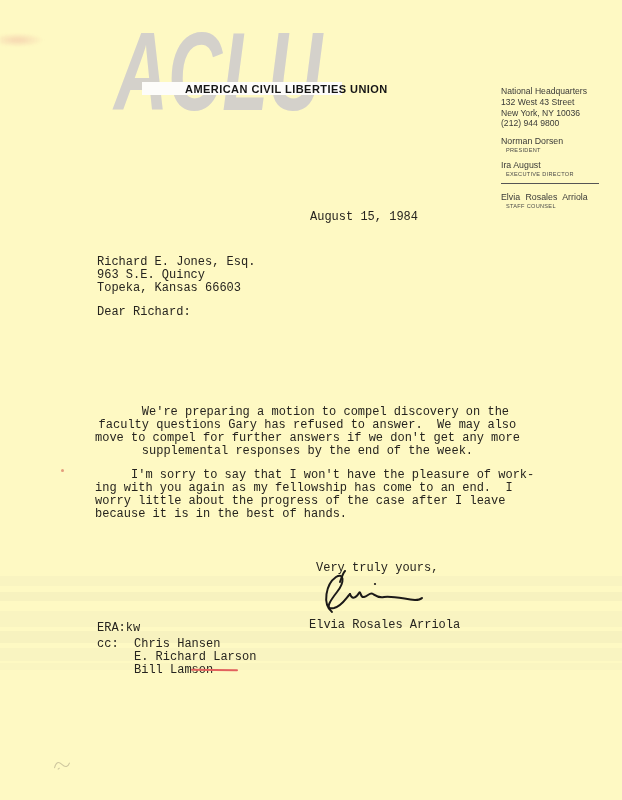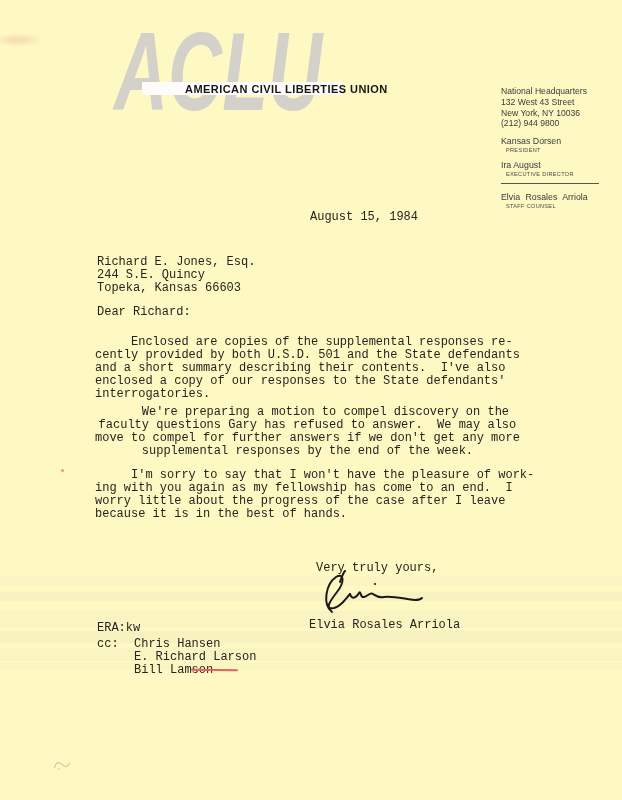--- a/index.html
+++ b/index.html
@@ -84,45 +84,40 @@
       <span class="tagline-text">AMERICAN CIVIL LIBERTIES UNION</span>
     </div>
   </div>
 
   <div class="masthead">
     <div class="mast-address">National Headquarters
 132 West 43 Street
 New York, NY 10036
 (212) 944 9800</div>
     <div class="officer">
-      <div class="officer-name">Kansas Dorsen</div>
+      <div class="officer-name">Norman Dorsen</div>
       <div class="officer-title">PRESIDENT</div>
     </div>
     <div class="officer">
       <div class="officer-name">Ira August</div>
       <div class="officer-title">EXECUTIVE DIRECTOR</div>
     </div>
     <hr class="mast-divider">
     <div class="counsel">
       <div class="officer-name">Elvia Rosales Arriola</div>
       <div class="officer-title">STAFF COUNSEL</div>
     </div>
   </div>
 
   <div class="mono" style="left:310px;top:211px;">August 15, 1984</div>
   <div class="mono" style="left:97px;top:256px;">Richard E. Jones, Esq.
-244 S.E. Quincy
+963 S.E. Quincy
 Topeka, Kansas 66603</div>
   <div class="mono" style="left:97px;top:306px;">Dear Richard:</div>
 
-  <div class="mono" style="left:95px;top:336px;">     Enclosed are copies of the supplemental responses re-
-cently provided by both U.S.D. 501 and the State defendants
-and a short summary describing their contents.  I've also
-enclosed a copy of our responses to the State defendants'
-interrogatories.</div>
   <div class="mono" style="left:95px;top:406px;text-align:center;">     We're preparing a motion to compel discovery on the
 faculty questions Gary has refused to answer.  We may also
 move to compel for further answers if we don't get any more
 supplemental responses by the end of the week.</div>
   <div class="mono" style="left:95px;top:469px;">     I'm sorry to say that I won't have the pleasure of work-
 ing with you again as my fellowship has come to an end.  I
 worry little about the progress of the case after I leave
 because it is in the best of hands.</div>
 
   <div class="mono" style="left:316px;top:562px;">Very truly yours,</div>

